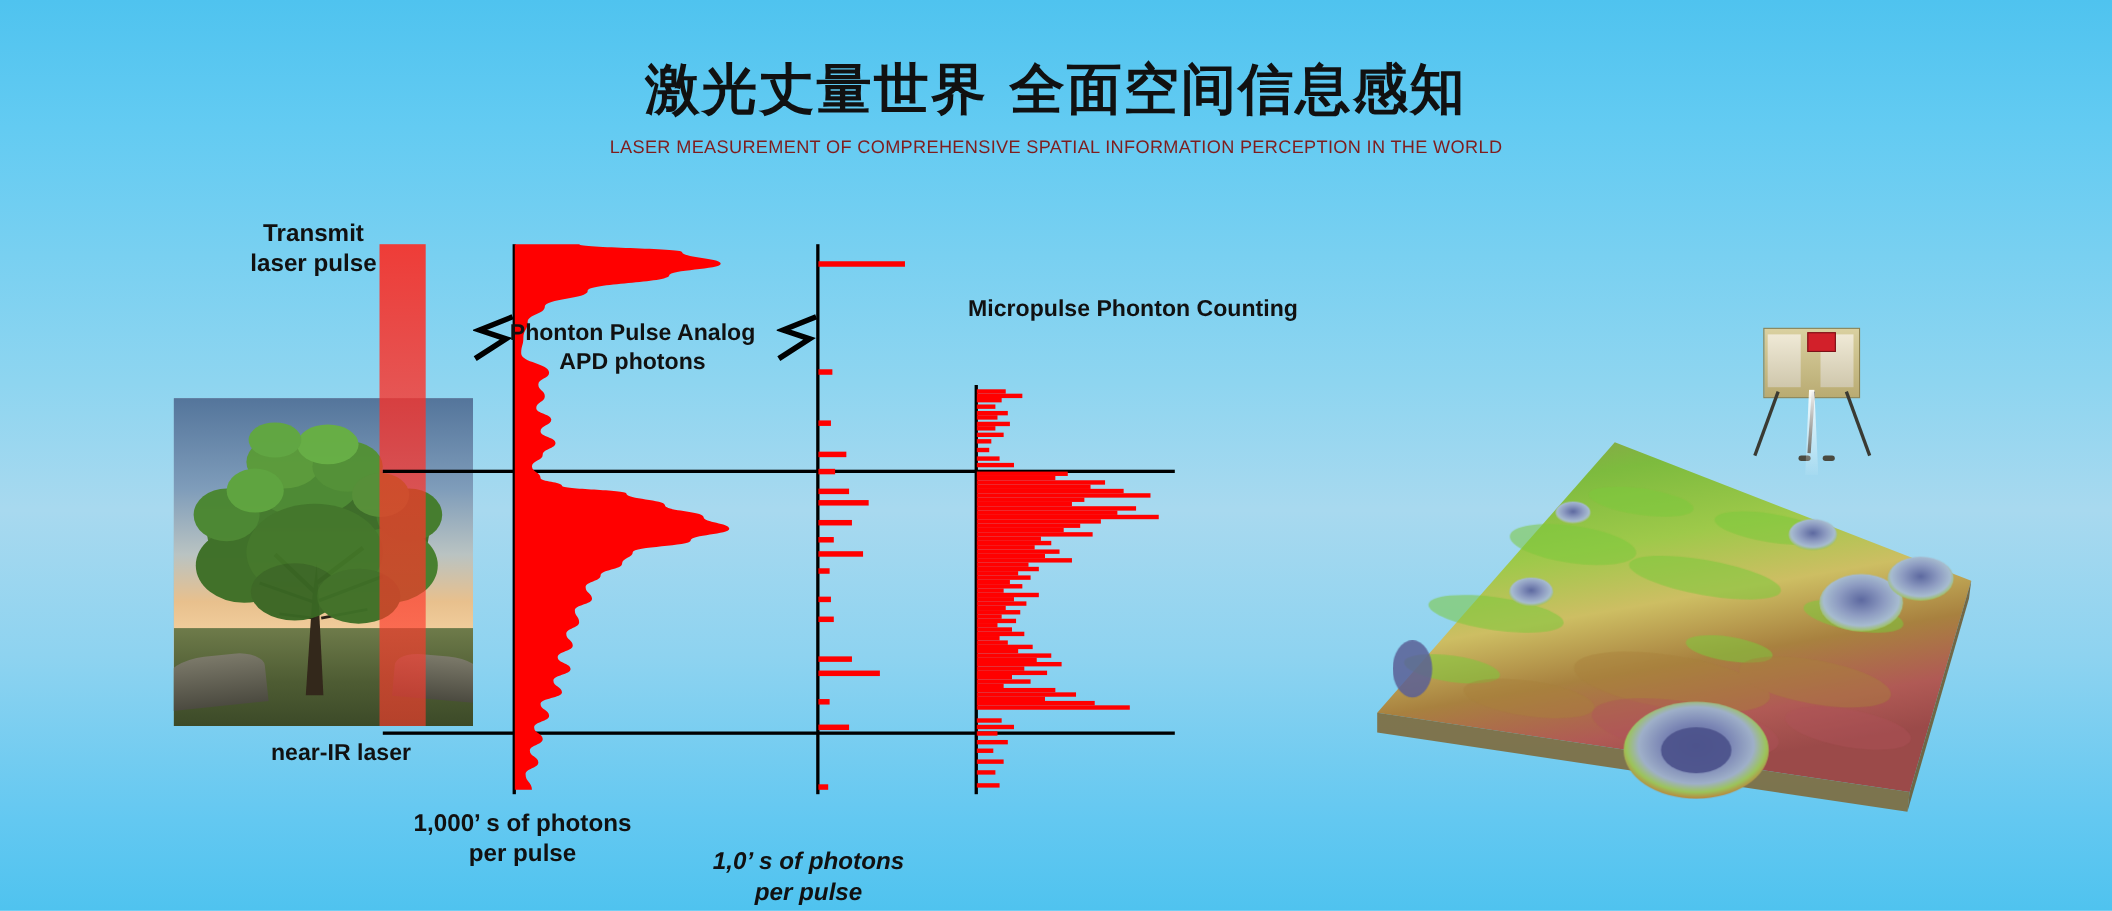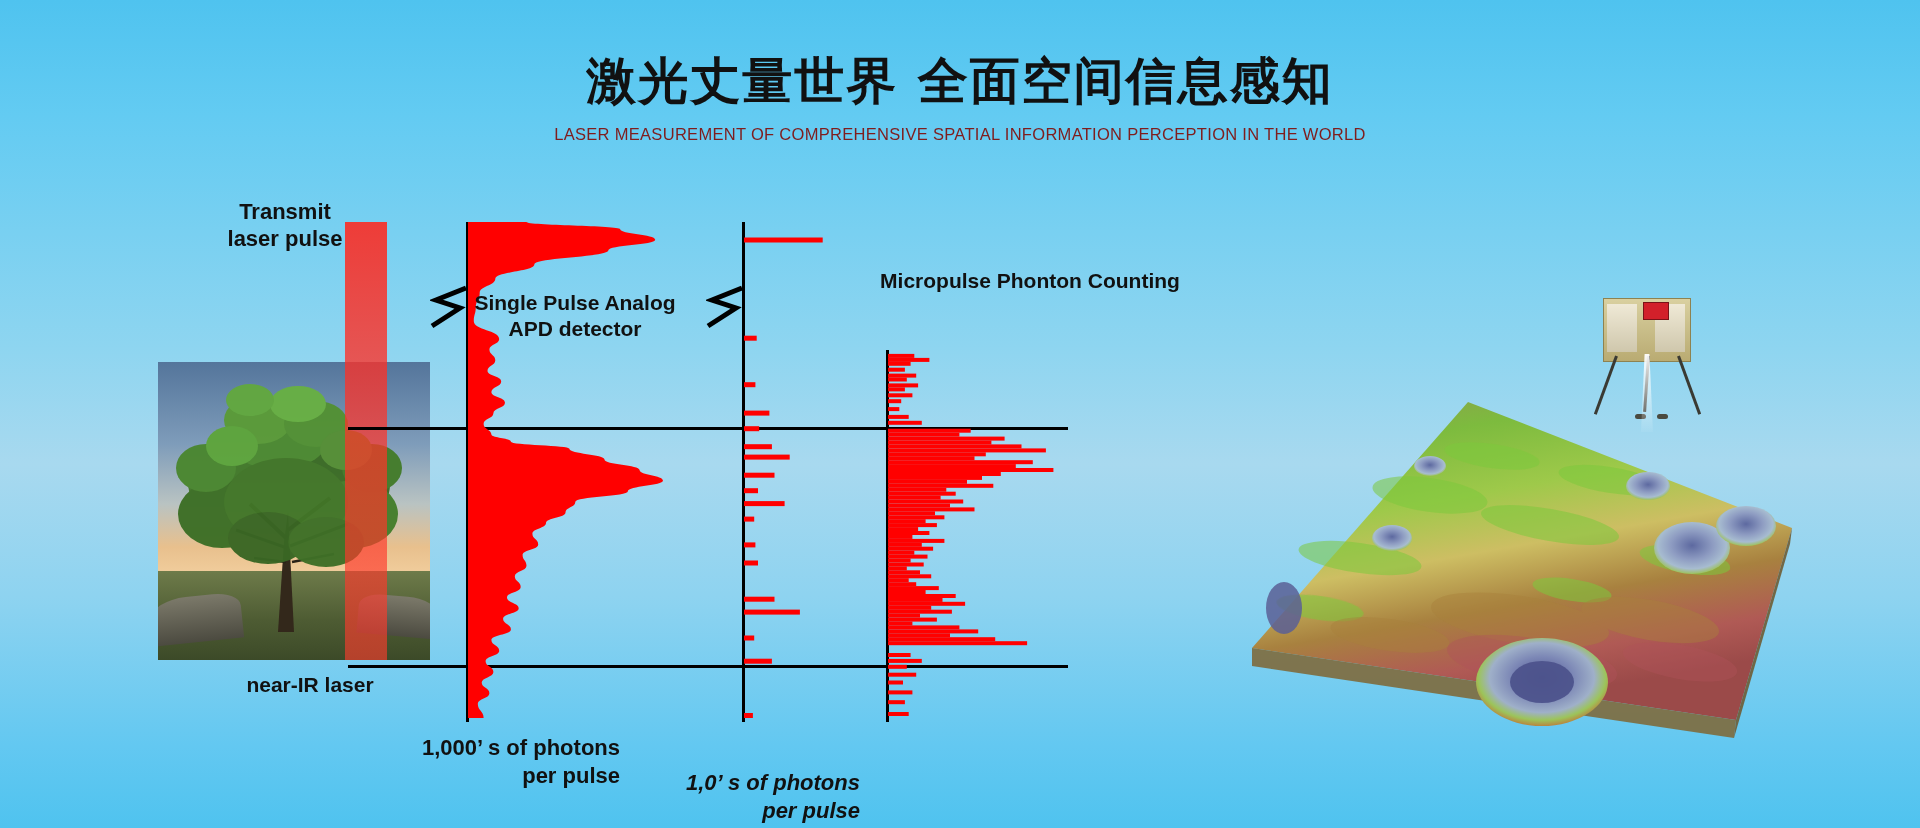--- a/index.html
+++ b/index.html
@@ -23,21 +23,21 @@
   }
 
   
   .lbl{position:absolute;color:#111;font-weight:bold;text-align:center;line-height:1.22;}
 
   #transmit-label{left:200px;top:182px;width:170px;font-size:22px;margin-top:17px;}
   #near-ir-label{left:200px;top:672px;width:220px;font-size:21px;}
   #apd-label{left:420px;top:290px;width:310px;font-size:21px;}
   #quantum-label{left:790px;top:268px;width:480px;font-size:21px;}
 
-  .cap{position:absolute;color:#111;font-weight:bold;text-align:right;line-height:1.25;font-size:22px;}
+  .cap{position:absolute;color:#111;font-weight:bold;text-align:center;line-height:1.25;font-size:22px;}
   #cap1{left:330px;top:734px;width:290px;}
   #cap2{left:610px;top:769px;width:250px;font-style:italic;}
   #cap3{left:830px;top:734px;width:270px;}
 
   
   #tree-photo{
     position:absolute;left:158px;top:362px;width:272px;height:298px;
     overflow:hidden;
     background:linear-gradient(180deg,#6f86a3 0%,#8fa5bb 26%,#c3b08c 62%,#e8b389 76%,#7f8f62 88%,#5c6b45 100%);
   }
@@ -253,22 +253,22 @@
   </div>
 
   <div class="lbl" id="transmit-label">
     <div>Transmit</div>
     <div>laser pulse</div>
   </div>
 
   <div class="lbl" id="near-ir-label">near-IR laser</div>
 
   <div class="lbl" id="apd-label">
-    <div>Single Pulse Analog</div>
-    <div>APD detector</div>
+    <div>Phonton Pulse Analog</div>
+    <div>APD photons</div>
   </div>
 
   <div class="lbl" id="quantum-label">
     <div>Micropulse Phonton Counting</div>
   </div>
 
   <div class="cap" id="cap1">
     <div>1,000’  s of photons</div>
     <div>per pulse</div>
   </div>

